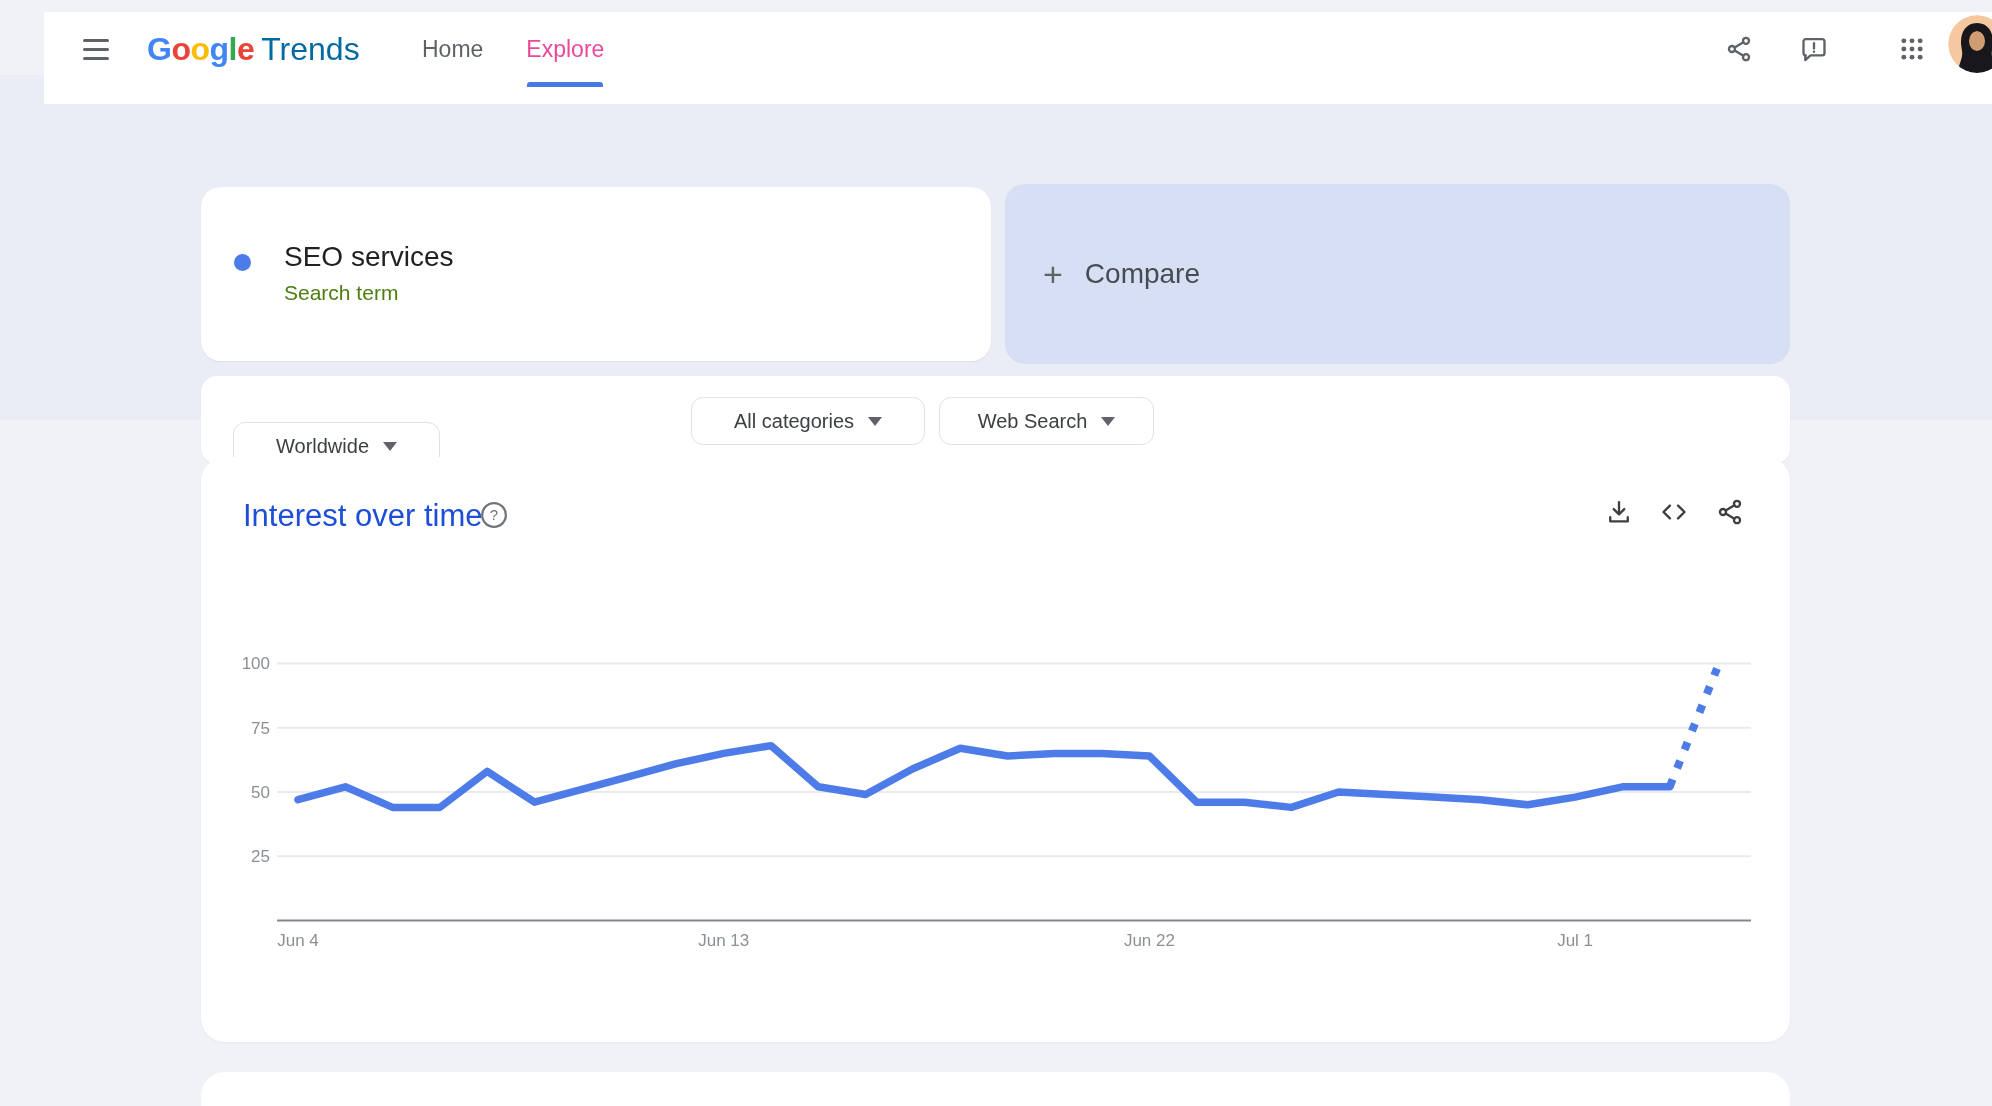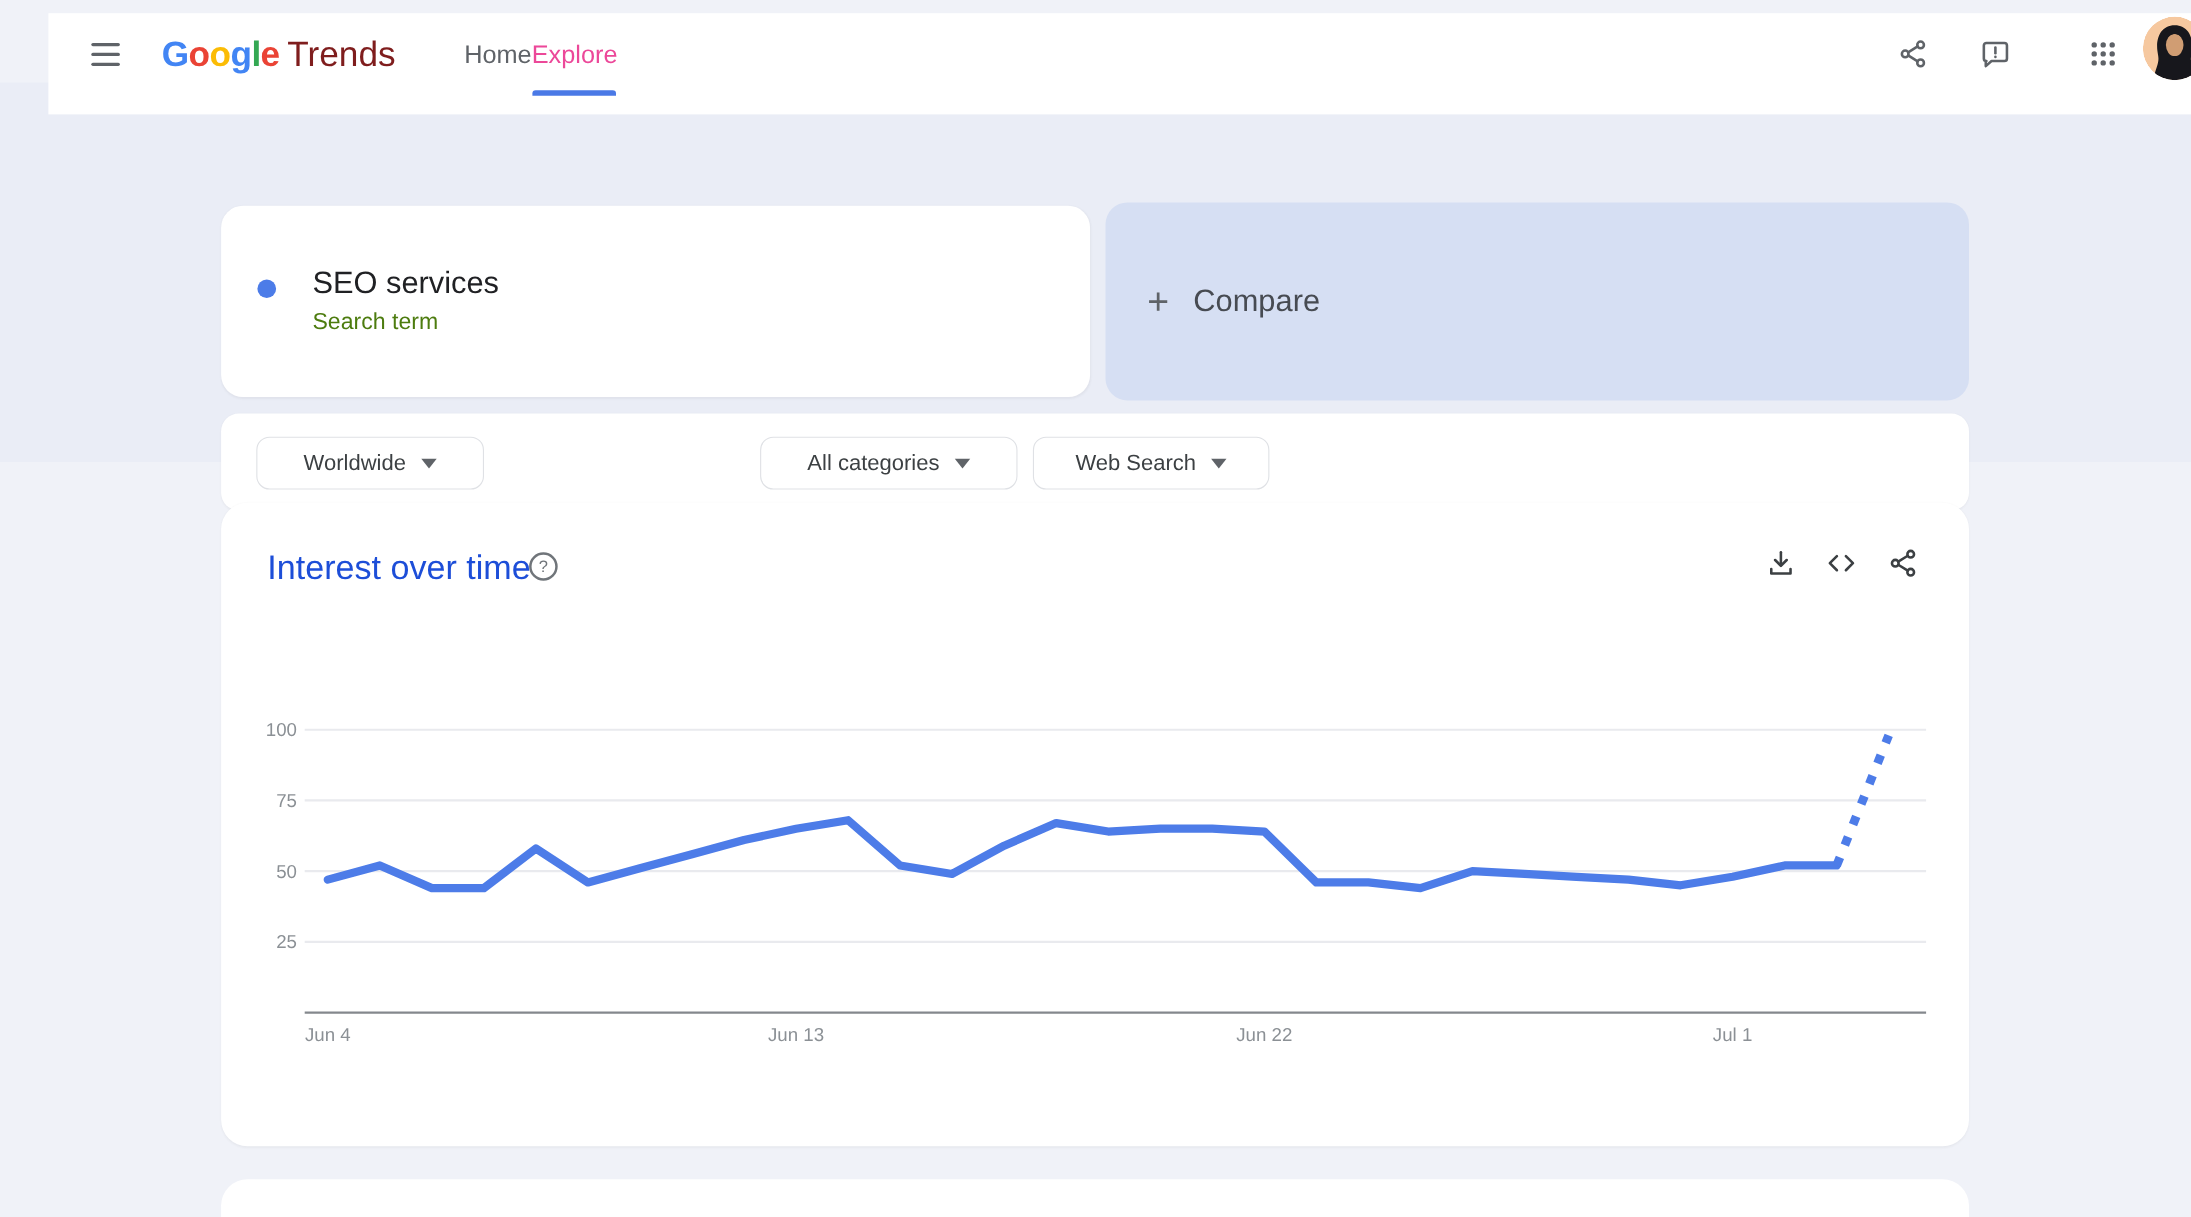--- a/index.html
+++ b/index.html
@@ -7,22 +7,22 @@
     font-family:"Liberation Sans", sans-serif; background:#f0f2f8; }
   .abs { position:absolute; }
 
   
   #topbar { left:0; top:12px; width:1992px; height:92px; background:#ffffff; z-index:5;margin-left:44px; }
   #hamburger { left:32px; top:17px; width:40px; height:40px; border-radius:50%; cursor:pointer;
     display:flex; flex-direction:column; justify-content:center; gap:6px; align-items:center; }
   #hamburger .bar { width:26px; height:3px; background:#5f6368; border-radius:2px; }
   #logo { left:103px; top:0; height:75px; display:flex; align-items:center; cursor:pointer; }
   #logo .g-letters { font-size:32px; font-weight:600; letter-spacing:-0.5px; }
-  #logo .product { font-size:32px; color:#7f1d1d; font-weight:400; margin-left:7px; }
-  #nav { left:378px; top:0; height:75px; display:flex; align-items:flex-end; }
+  #logo .product { font-size:32px; color:#0369a1; font-weight:400; margin-left:7px; }
+  #nav { left:378px; top:0; height:75px; display:flex; gap:43px; align-items:flex-end; }
   .nav-item { font-size:23px; color:#5f6368; height:75px; display:flex; align-items:center;
     cursor:pointer; position:relative; }
   .nav-item.active { color:#ec4899; }
   .nav-item.active .underline { position:absolute; left:50%; transform:translateX(-50%);
     bottom:0; width:76px; height:5px; border-radius:3px 3px 0 0; background:#4a79e6; }
   .topbar-iconbtn { top:13px; width:48px; height:48px; border-radius:50%; cursor:pointer;
     display:flex; align-items:center; justify-content:center; }
   .ic { stroke:#5f6368; fill:none; stroke-width:2; stroke-linecap:round; stroke-linejoin:round; }
   #avatar-btn { left:1904px; top:3px; width:58px; height:58px; border-radius:50%;
     overflow:hidden; cursor:pointer; }
@@ -38,21 +38,21 @@
     border-radius:20px; cursor:pointer; display:flex; align-items:center; }
   #compare-plus { margin-left:38px; font-size:34px; font-weight:300; color:#5f6368; line-height:1; }
   #compare-label { margin-left:22px; font-size:28px; color:#474b52; }
   #filters-bar { left:201px; top:301px; width:1589px; height:88px; background:#fff;
     border-radius:16px; box-shadow:0 1px 2px rgba(60,64,67,.05); }
   .chip { position:absolute; top:21px; height:48px; border:1px solid #dfe1e5; border-radius:12px;
     background:#fff; display:flex; align-items:center; justify-content:center; gap:14px;
     font-size:20px; color:#3c4043; cursor:pointer; }
   .chip .arrow { width:0; height:0; border-left:7px solid transparent;
     border-right:7px solid transparent; border-top:9px solid #5f6368; }
-  #chip-0 { left:32px;  width:207px; }
+  #chip-0 { left:32px;  width:207px;margin-top:25px; }
   #chip-1 { left:254px; width:222px; }
   #chip-2 { left:490px; width:234px; }
   #chip-3 { left:738px; width:215px; }
 
   
   #chart-card { left:201px; top:457px; width:1589px; height:585px; background:#fff;
     border-radius:24px; box-shadow:0 1px 2px rgba(60,64,67,.05); }
   #chart-title { left:42px; top:41px; font-size:31px; color:#1d4ed8; }
   #help-btn { left:278px; top:43px; width:30px; height:30px; cursor:pointer; }
   .card-iconbtn { top:33px; width:44px; height:44px; border-radius:50%; cursor:pointer;

